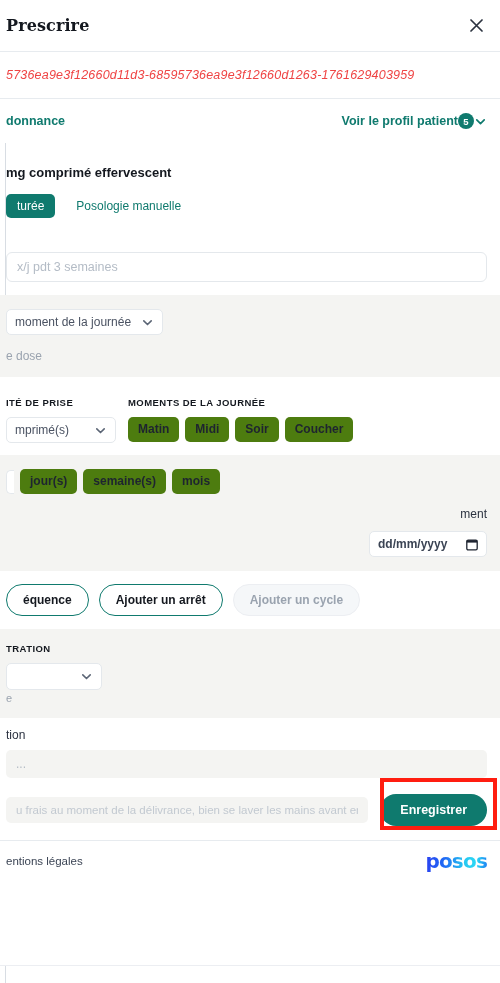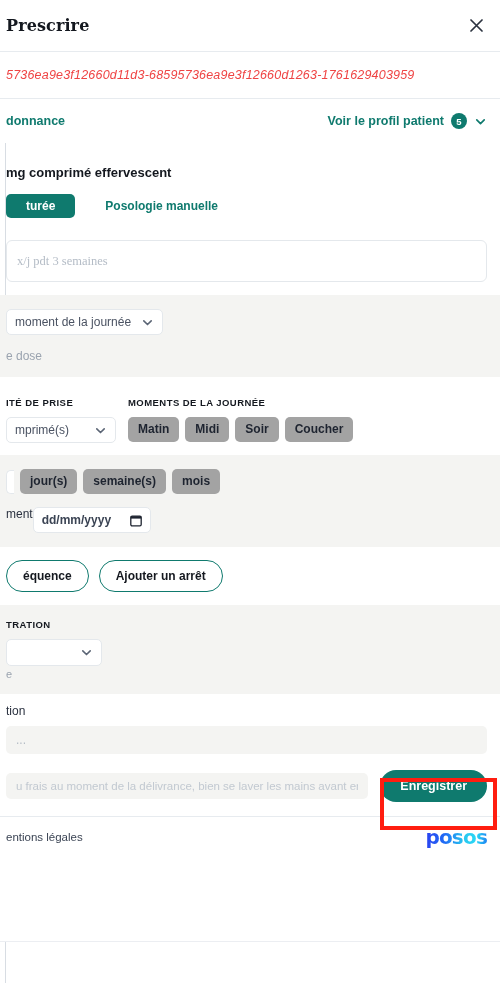--- a/index.html
+++ b/index.html
@@ -95,21 +95,20 @@
     font-size: 12.5px;
     color: #0f7a6e;
     font-weight: 600;
     cursor: pointer;
     white-space: nowrap;
   }
   .ordrow .spacer { flex: 1; }
   .profile-link {
     display: flex;
     align-items: center;
-    gap: 7px;
     color: #0f7a6e;
     font-size: 12.5px;
     font-weight: 600;
     cursor: pointer;
     white-space: nowrap;
   }
   .badge-count {
     display: inline-flex;
     align-items: center;
     justify-content: center;
@@ -136,48 +135,49 @@
 
   
   .tabs {
     display: flex;
     align-items: center;
     gap: 10px;
     padding: 14px 14px 0 195px;
   }
   .tab {
     font-size: 12px;
-    font-weight: 700;
+    font-weight: 400;
     color: #0f7a6e;
-    padding: 5px 20px;
+    padding: 5px 11px;
     border-radius: 5px;
     cursor: pointer;
     white-space: nowrap;
   }
   .tab.active {
     background: #0f7a6e;
     color: #ffffff;
   }
 
   
   .freetext-wrap {
     padding: 22px 14px 0 195px;
   }
   .freetext {
     width: 100%;
     box-sizing: border-box;
-    height: 42px;
+    height: 30px;
     border: 1px solid #e4e8ec;
     border-radius: 6px;
     background: #fff;
     font-size: 12.5px;
     color: #6d7684;
-    font-family: Liberation Serif, serif;
+    font-family: Liberation Sans, sans-serif;
     padding: 0 10px;
     outline: none;
+    margin-top: 12px;
   }
   .freetext::placeholder { color: #b4bcc6; }
 
   
   .greybox {
     background: #f4f4f2;
     padding: 14px 14px 14px 195px;
     margin-top: 13px;
   }
   .greybox.tight { margin-top: 0; }
@@ -240,21 +240,21 @@
     border-radius: 5px;
     padding: 0 8px;
     font-size: 12px;
     color: #4a5262;
     width: 110px;
     box-sizing: border-box;
     cursor: pointer;
   }
   .chipbar { display: flex; gap: 6px; flex-wrap: nowrap; }
   .chip {
-    background: #a3a3a3;
+    background: #4d7c0f;
     border: none;
     border-radius: 5px;
     padding: 6px 10px;
     font-size: 12px;
     font-weight: 700;
     color: #1e2430;
     font-family: "Liberation Sans", sans-serif;
     cursor: pointer;
     white-space: nowrap;
     line-height: 1.1;
@@ -269,23 +269,24 @@
   .dur-stub {
     width: 8px; height: 24px;
     background: #ffffff;
     border: 1px solid #e4e8ec;
     border-right: none;
     border-radius: 5px 0 0 5px;
     box-sizing: border-box;
   }
   .startrow {
     display: flex;
-    align-items: flex-start;
-    gap: 0;
+    align-items: flex-end;
+    gap: 10px;
     margin-top: 13px;
+    flex-direction: column;
   }
   .start-label {
     font-size: 12px;
     color: #2b3240;
     white-space: nowrap;
   }
   .date-input {
     display: inline-flex;
     align-items: center;
     justify-content: space-between;
@@ -550,20 +551,21 @@
               <rect x="0.8" y="2.2" width="10.4" height="9.6" rx="1.3" stroke="#1e2430" stroke-width="1.3" fill="none"></rect>
               <rect x="0.8" y="2.2" width="10.4" height="2.4" fill="#1e2430"></rect>
             </svg>
           </div>
         </div>
       </div>
 
       <div class="pillrow">
         <button class="pill">équence</button>
         <button class="pill">Ajouter un arrêt</button>
+        <button class="pill disabled">Ajouter un cycle</button>
       </div>
 
       <div class="greybox tight">
         <div class="admin-head">TRATION</div>
         <div style="margin-top:8px;">
           <div class="select-box blank">
             <span class="sv"></span>
             <svg class="chev" viewBox="0 0 14 14" aria-hidden="true">
               <path d="M3 5.2 L7 9.2 L11 5.2" stroke="#5b6575" stroke-width="1.7" fill="none" stroke-linecap="round" stroke-linejoin="round"></path>
             </svg>

